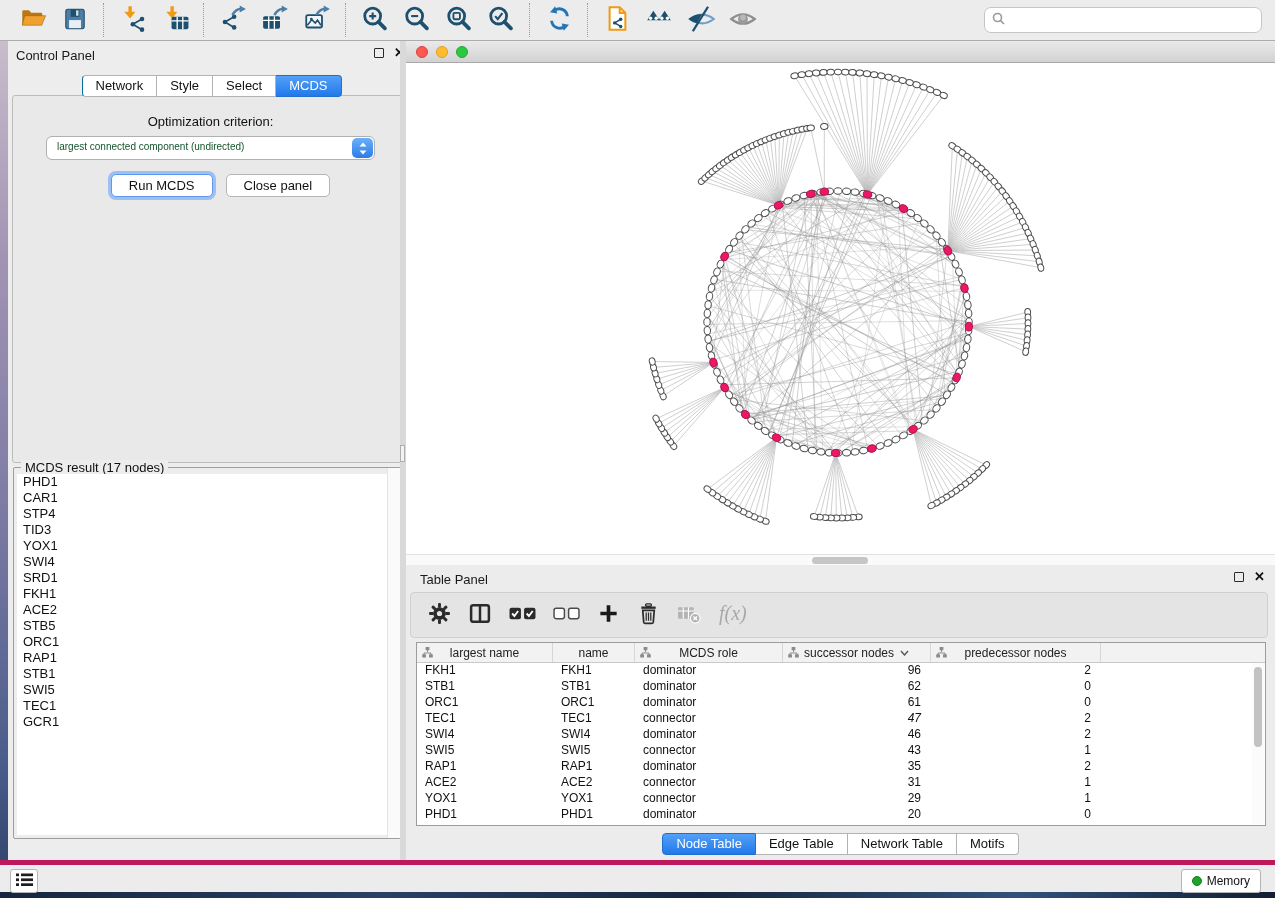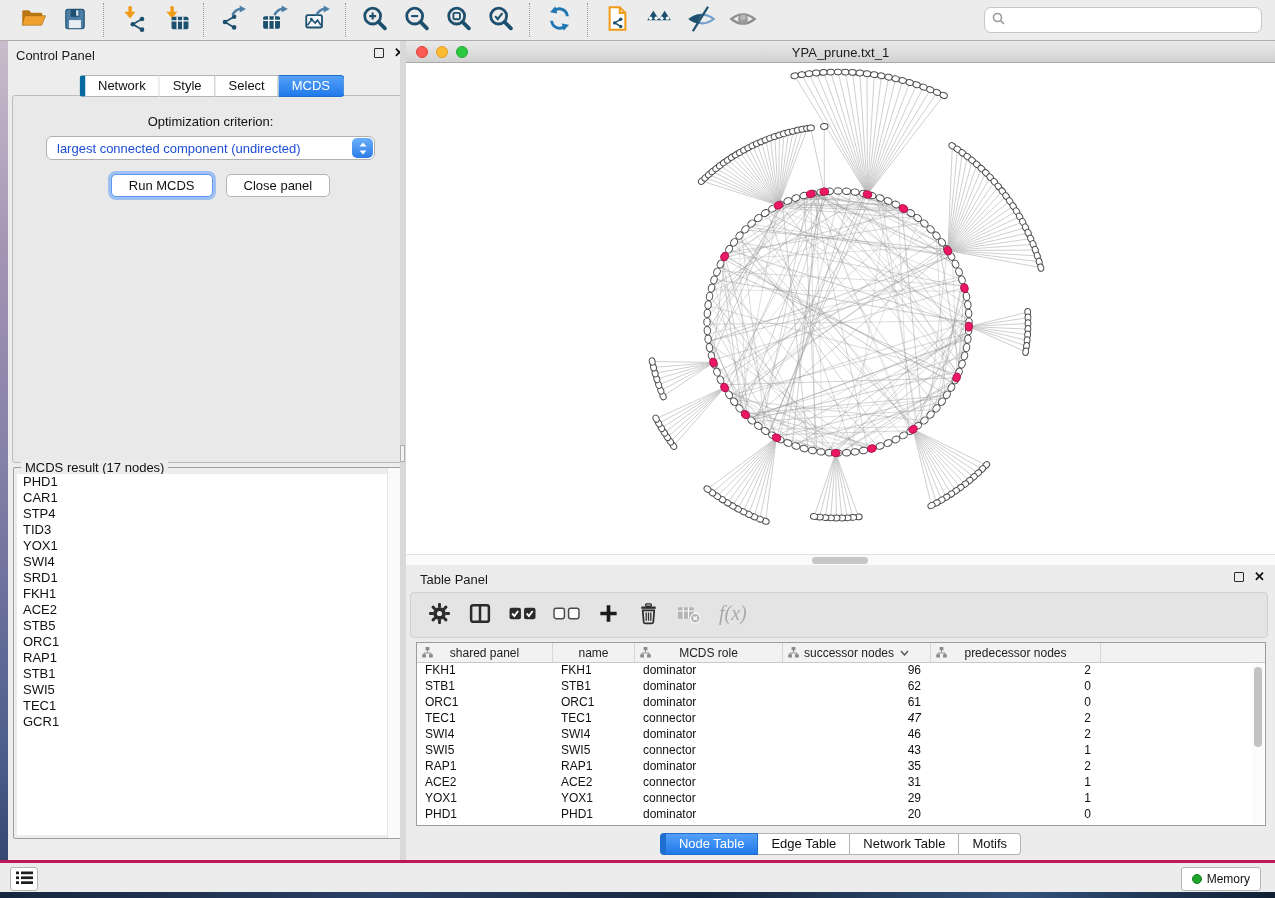--- a/index.html
+++ b/index.html
@@ -22,29 +22,29 @@
   
   #control-panel{position:absolute;left:8px;top:41px;width:408px;height:819px;background:#ededed;
     border-right:1px solid #a2a2a2;box-sizing:border-box;}
   .panel-title{position:absolute;left:8px;top:7px;font-size:13px;color:#1a1a1a;}
   .win-btns{position:absolute;right:10px;top:6px;display:flex;align-items:center;gap:10px;}
   .floatbox{display:inline-block;width:8px;height:8px;border:1.5px solid #2b2b2b;border-radius:1px;}
   .closex{font-size:13px;font-weight:bold;color:#111;line-height:12px;}
   .segbar{position:absolute;top:34px;left:50%;transform:translateX(-50%);display:flex;z-index:2;}
   .seg{font-size:13px;color:#111;background:#fff;border:1px solid #b3b3b3;border-left:none;
     padding:2px 13px;line-height:16px;white-space:nowrap;}
-  .seg:first-child{border-left:6px solid #0369a1;border-radius:4px 0 0 4px;}
+  .seg:first-child{border-left:1px solid #0369a1;border-radius:4px 0 0 4px;}
   .seg:last-child{border-radius:0 4px 4px 0;}
   .seg.active{background:linear-gradient(#55a0f8,#2079ea);color:#fff;border-color:#1f6fd0;}
   #mcds-box{position:absolute;left:4px;right:6px;top:54px;height:366px;background:#e9e9e9;
     border:1px solid #bcbcbc;border-radius:3px;}
   #criterion-label{position:absolute;top:18px;width:100%;text-align:center;font-size:13px;color:#111;}
   #criterion-combo{position:absolute;left:33px;right:33px;top:40px;height:24px;background:#fff;
     border:1px solid #b0b0b0;border-radius:6px;box-sizing:border-box;}
-  #criterion-combo .val{position:absolute;left:10px;top:4px;font-size:13px;color:#1d4ed8;white-space:nowrap;}
+  #criterion-combo .val{position:absolute;left:10px;top:4px;font-size:10px;color:#14532d;white-space:nowrap;}
   #criterion-combo .stepper{position:absolute;right:1px;top:1px;bottom:1px;width:21px;border-radius:5px;
     background:linear-gradient(#6cb0fb,#2d7ce6);display:flex;align-items:center;justify-content:center;}
   .btnrow{position:absolute;top:78px;width:100%;display:flex;justify-content:center;gap:13px;}
   .macbtn{height:23px;padding:0 17px;background:#fff;border:1px solid #b5b5b5;border-radius:5px;
     font-size:13px;font-family:"Liberation Sans",sans-serif;color:#111;}
   .macbtn.focused{box-shadow:0 0 0 3px rgba(106,164,248,.6);border-color:#5d99f0;margin-left:20px;}
   #result-fieldset{position:absolute;left:5px;right:14px;top:426px;height:370px;
     border:1px solid #9e9e9e;border-radius:2px;}
   #result-legend{position:absolute;top:-8px;left:7px;background:#ededed;padding:0 4px;font-size:13px;color:#111;}
   #result-list{position:absolute;left:3px;right:3px;top:6px;bottom:3px;background:#fff;overflow:hidden;}
@@ -77,21 +77,21 @@
   .hfill{flex:1;border-right:none;}
   #node-table-body{position:absolute;left:0;right:13px;top:19px;bottom:0;overflow:hidden;}
   .trow{display:flex;height:16px;}
   .tcell{font-size:12px;color:#111;line-height:16px;box-sizing:border-box;white-space:nowrap;}
   .tcell.c0,.tcell.c1,.tcell.c2{padding-left:8px;text-align:left;}
   .tcell.c3,.tcell.c4{text-align:right;padding-right:10px;}
   #table-vscroll{position:absolute;right:1px;top:20px;bottom:1px;width:12px;background:#fbfbfb;}
   #table-vscroll .thumb{position:absolute;left:2px;top:4px;width:8px;height:80px;border-radius:4px;background:#c2c2c2;}
   #table-tabs-wrap{position:absolute;left:0;right:0;top:268px;display:flex;justify-content:center;}
   
-  #status-bar{position:absolute;left:0;top:860px;width:1275px;height:32px;background:#ececec;border-top:3px solid #be185d;box-sizing:border-box;}
+  #status-bar{position:absolute;left:0;top:860px;width:1275px;height:32px;background:#ececec;border-top:5px solid #be185d;box-sizing:border-box;}
   #list-btn{position:absolute;left:10px;top:4px;width:28px;height:24px;background:#fff;border:1px solid #b5b5b5;border-radius:3px;
     display:flex;align-items:center;justify-content:center;}
   #memory-btn{position:absolute;right:14px;top:4px;height:24px;background:#fff;border:1px solid #b5b5b5;border-radius:3px;
     display:flex;align-items:center;gap:5px;padding:0 10px;font-size:12px;color:#111;}
   #memory-dot{width:10px;height:10px;border-radius:50%;background:#1ca42b;border:1px solid #157d20;box-sizing:border-box;}
 </style>
 </head>
 <body>
 
 <div id="screen">
@@ -311,21 +311,20 @@
 
   <div id="divider">
       <div class="divthumb"></div>
     </div>
 
   <div id="network-window">
     <div id="net-titlebar">
       <span class="tl" style="left:10px;background:#fc5a52;border:1px solid #dd3f38;"></span>
       <span class="tl" style="left:30px;background:#febc30;border:1px solid #dfa023;"></span>
       <span class="tl" style="left:50px;background:#2bc840;border:1px solid #24a732;"></span>
-      <div id="net-title">YPA_prune.txt_1</div>
     </div>
     <div id="net-canvas">
       <svg id="net-svg" width="869" height="491" viewBox="0 0 869 491">
           <g stroke="#8f8f8f" stroke-width="0.8">
             <line x1="530.2663683764507" y1="172.37020809153645" x2="539.1270061277326" y2="334.39764292143855" opacity="0.36"></line>
             <line x1="421.4160157338023" y1="128.4282600366646" x2="350.0689623594651" y2="361.21695099710837" opacity="0.40"></line>
             <line x1="429.70434566630644" y1="128.0201161583192" x2="365.4038956691909" y2="146.19060815712203" opacity="0.36"></line>
             <line x1="414.3530593304566" y1="129.19404680444885" x2="303.422267636289" y2="284.0752216382212" opacity="0.37"></line>
             <line x1="475.509987889315" y1="135.43673299126613" x2="384.9314365437145" y2="136.74800478453685" opacity="0.40"></line>
             <line x1="418.5417437464967" y1="128.69314930282812" x2="349.9582821589431" y2="156.87186218436952" opacity="0.33"></line>
@@ -968,21 +967,21 @@
       <div id="node-table-header">
           <div class="hcell" style="width: 136px;">
             <svg class="tree" width="11" height="11" viewBox="0 0 11 11">
               <path d="M5.5 3 v2 M2 8 v-2 h7 v2" stroke="#8a8a8a" fill="none"></path>
               <g fill="#8a8a8a">
                 <rect x="3.6" y="0" width="3.8" height="3.2" rx="0.5"></rect>
                 <rect x="0.2" y="7.2" width="3.8" height="3.2" rx="0.5"></rect>
                 <rect x="7" y="7.2" width="3.8" height="3.2" rx="0.5"></rect>
               </g>
             </svg>
-            <span class="hlab">shared panel</span>
+            <span class="hlab">largest name</span>
           </div>
           <div class="hcell" style="width: 82px;">
             <span class="hlab">name</span>
           </div>
           <div class="hcell" style="width: 148px;">
             <svg class="tree" width="11" height="11" viewBox="0 0 11 11">
               <path d="M5.5 3 v2 M2 8 v-2 h7 v2" stroke="#8a8a8a" fill="none"></path>
               <g fill="#8a8a8a">
                 <rect x="3.6" y="0" width="3.8" height="3.2" rx="0.5"></rect>
                 <rect x="0.2" y="7.2" width="3.8" height="3.2" rx="0.5"></rect>

